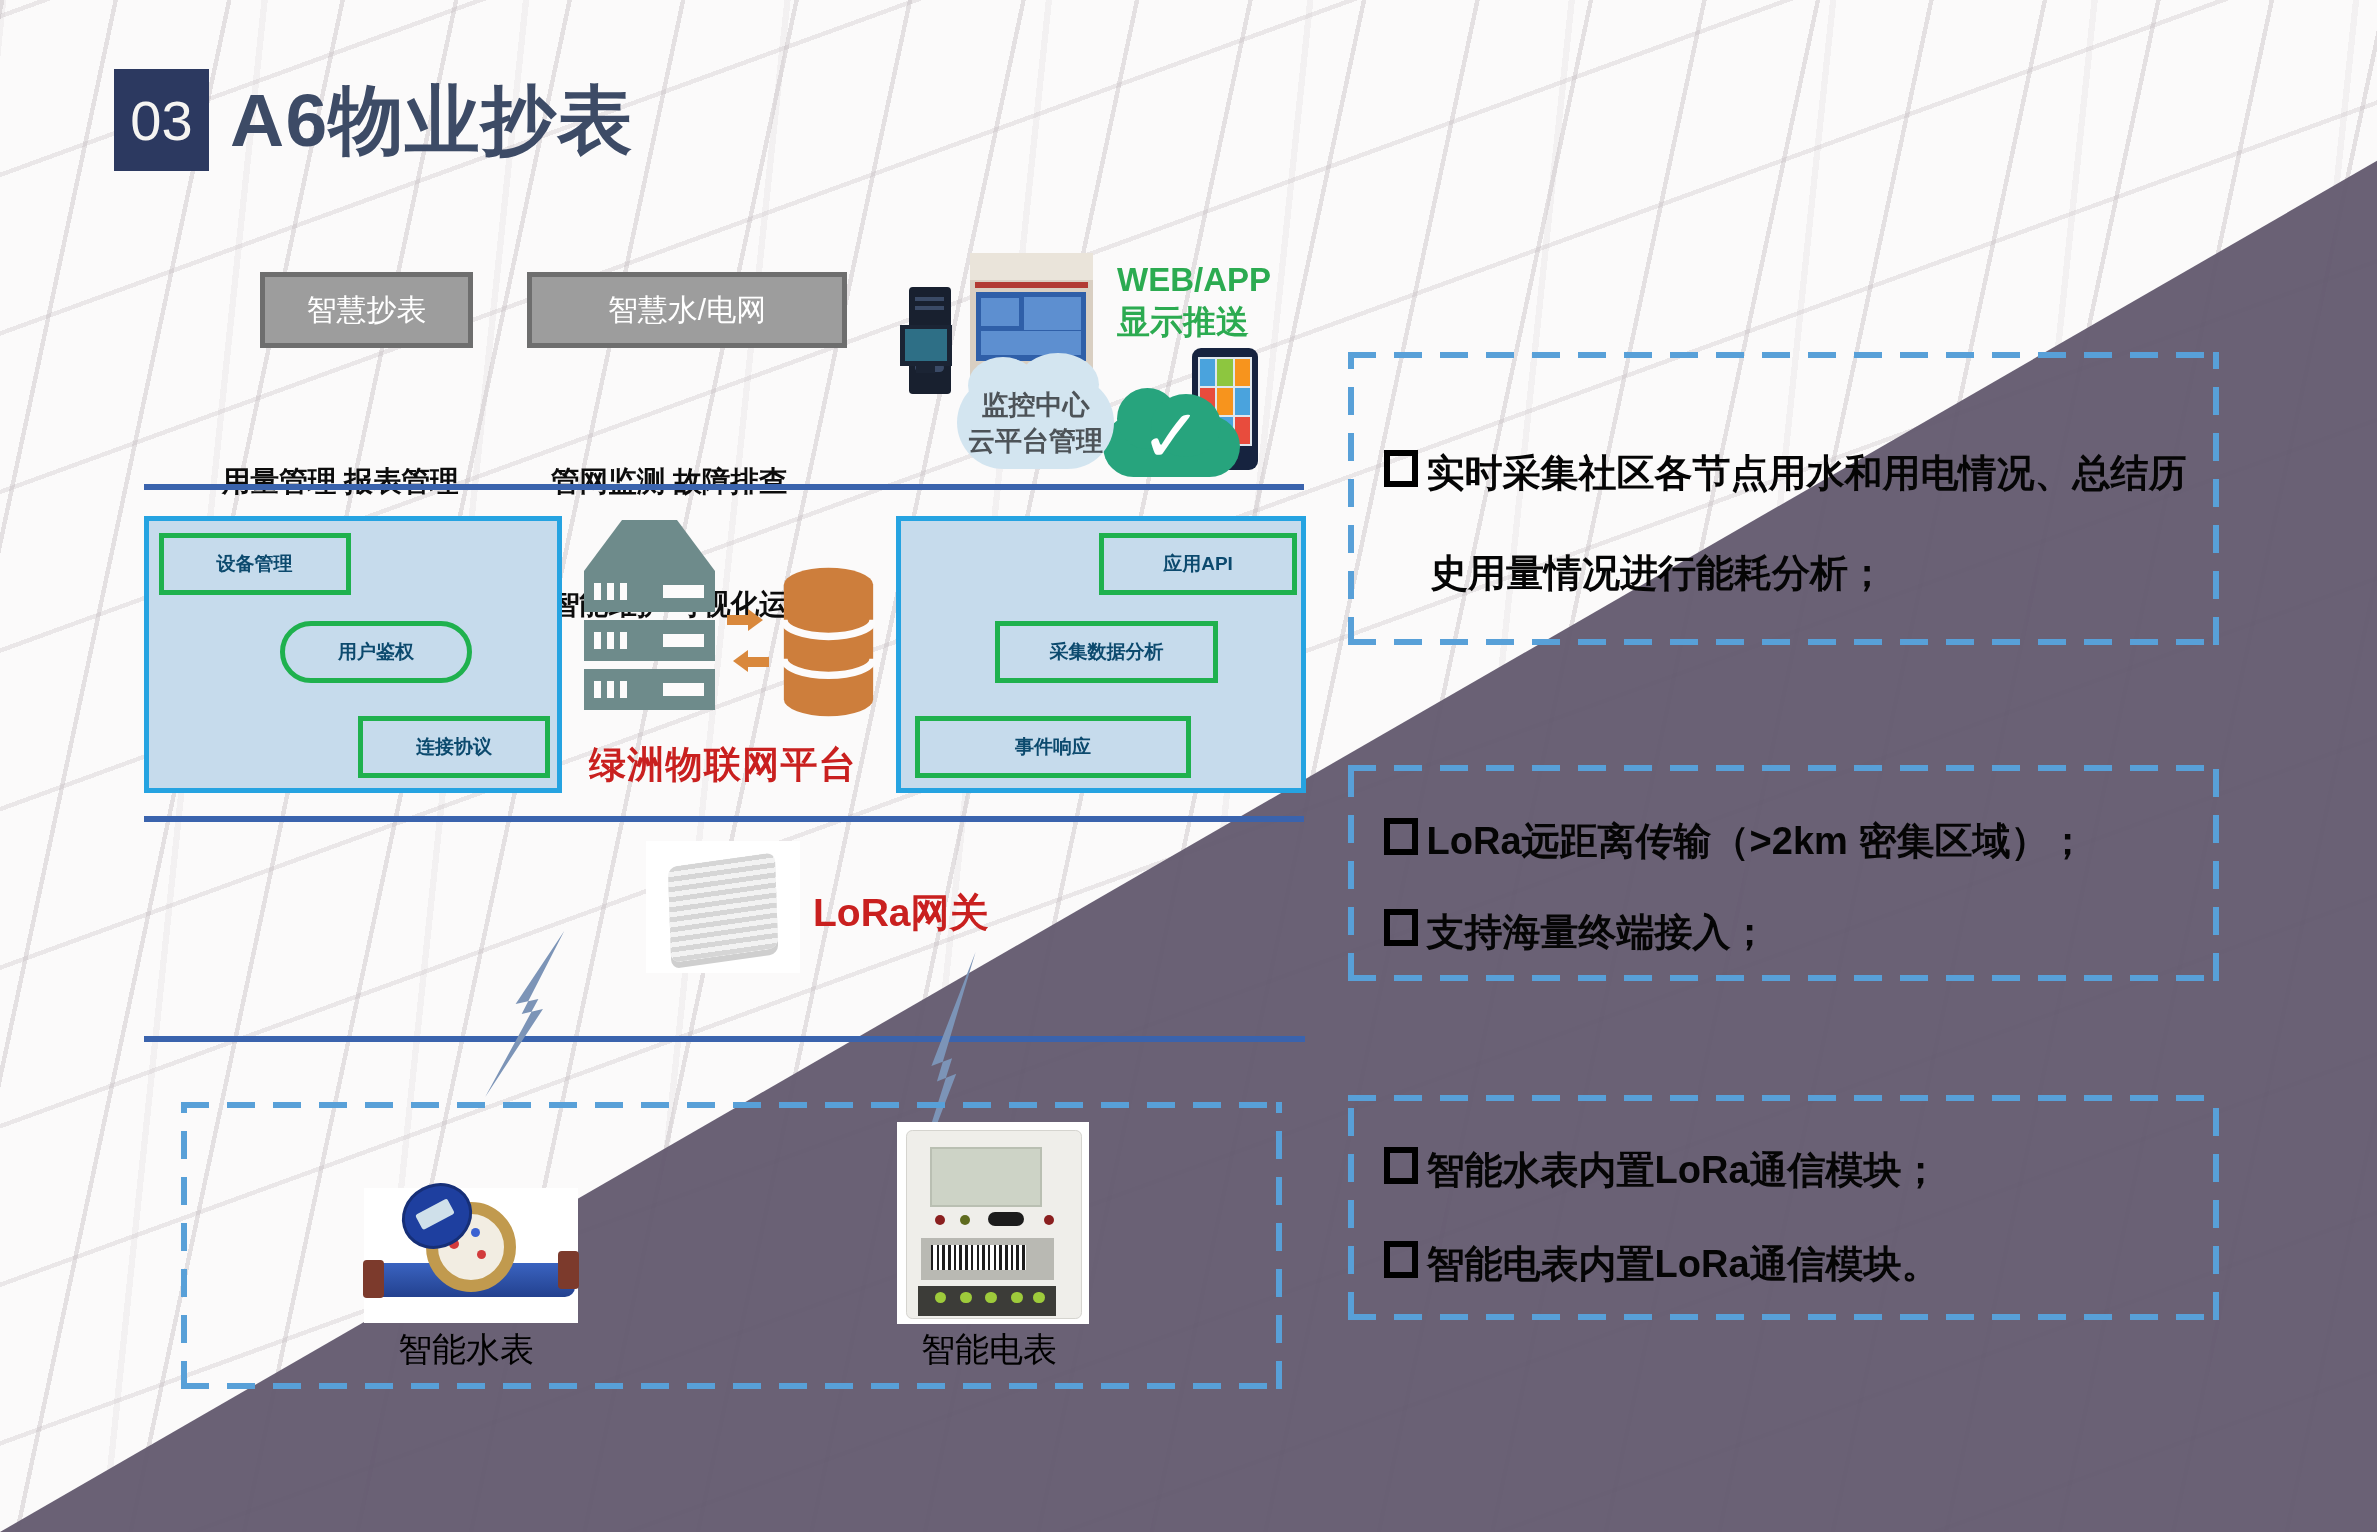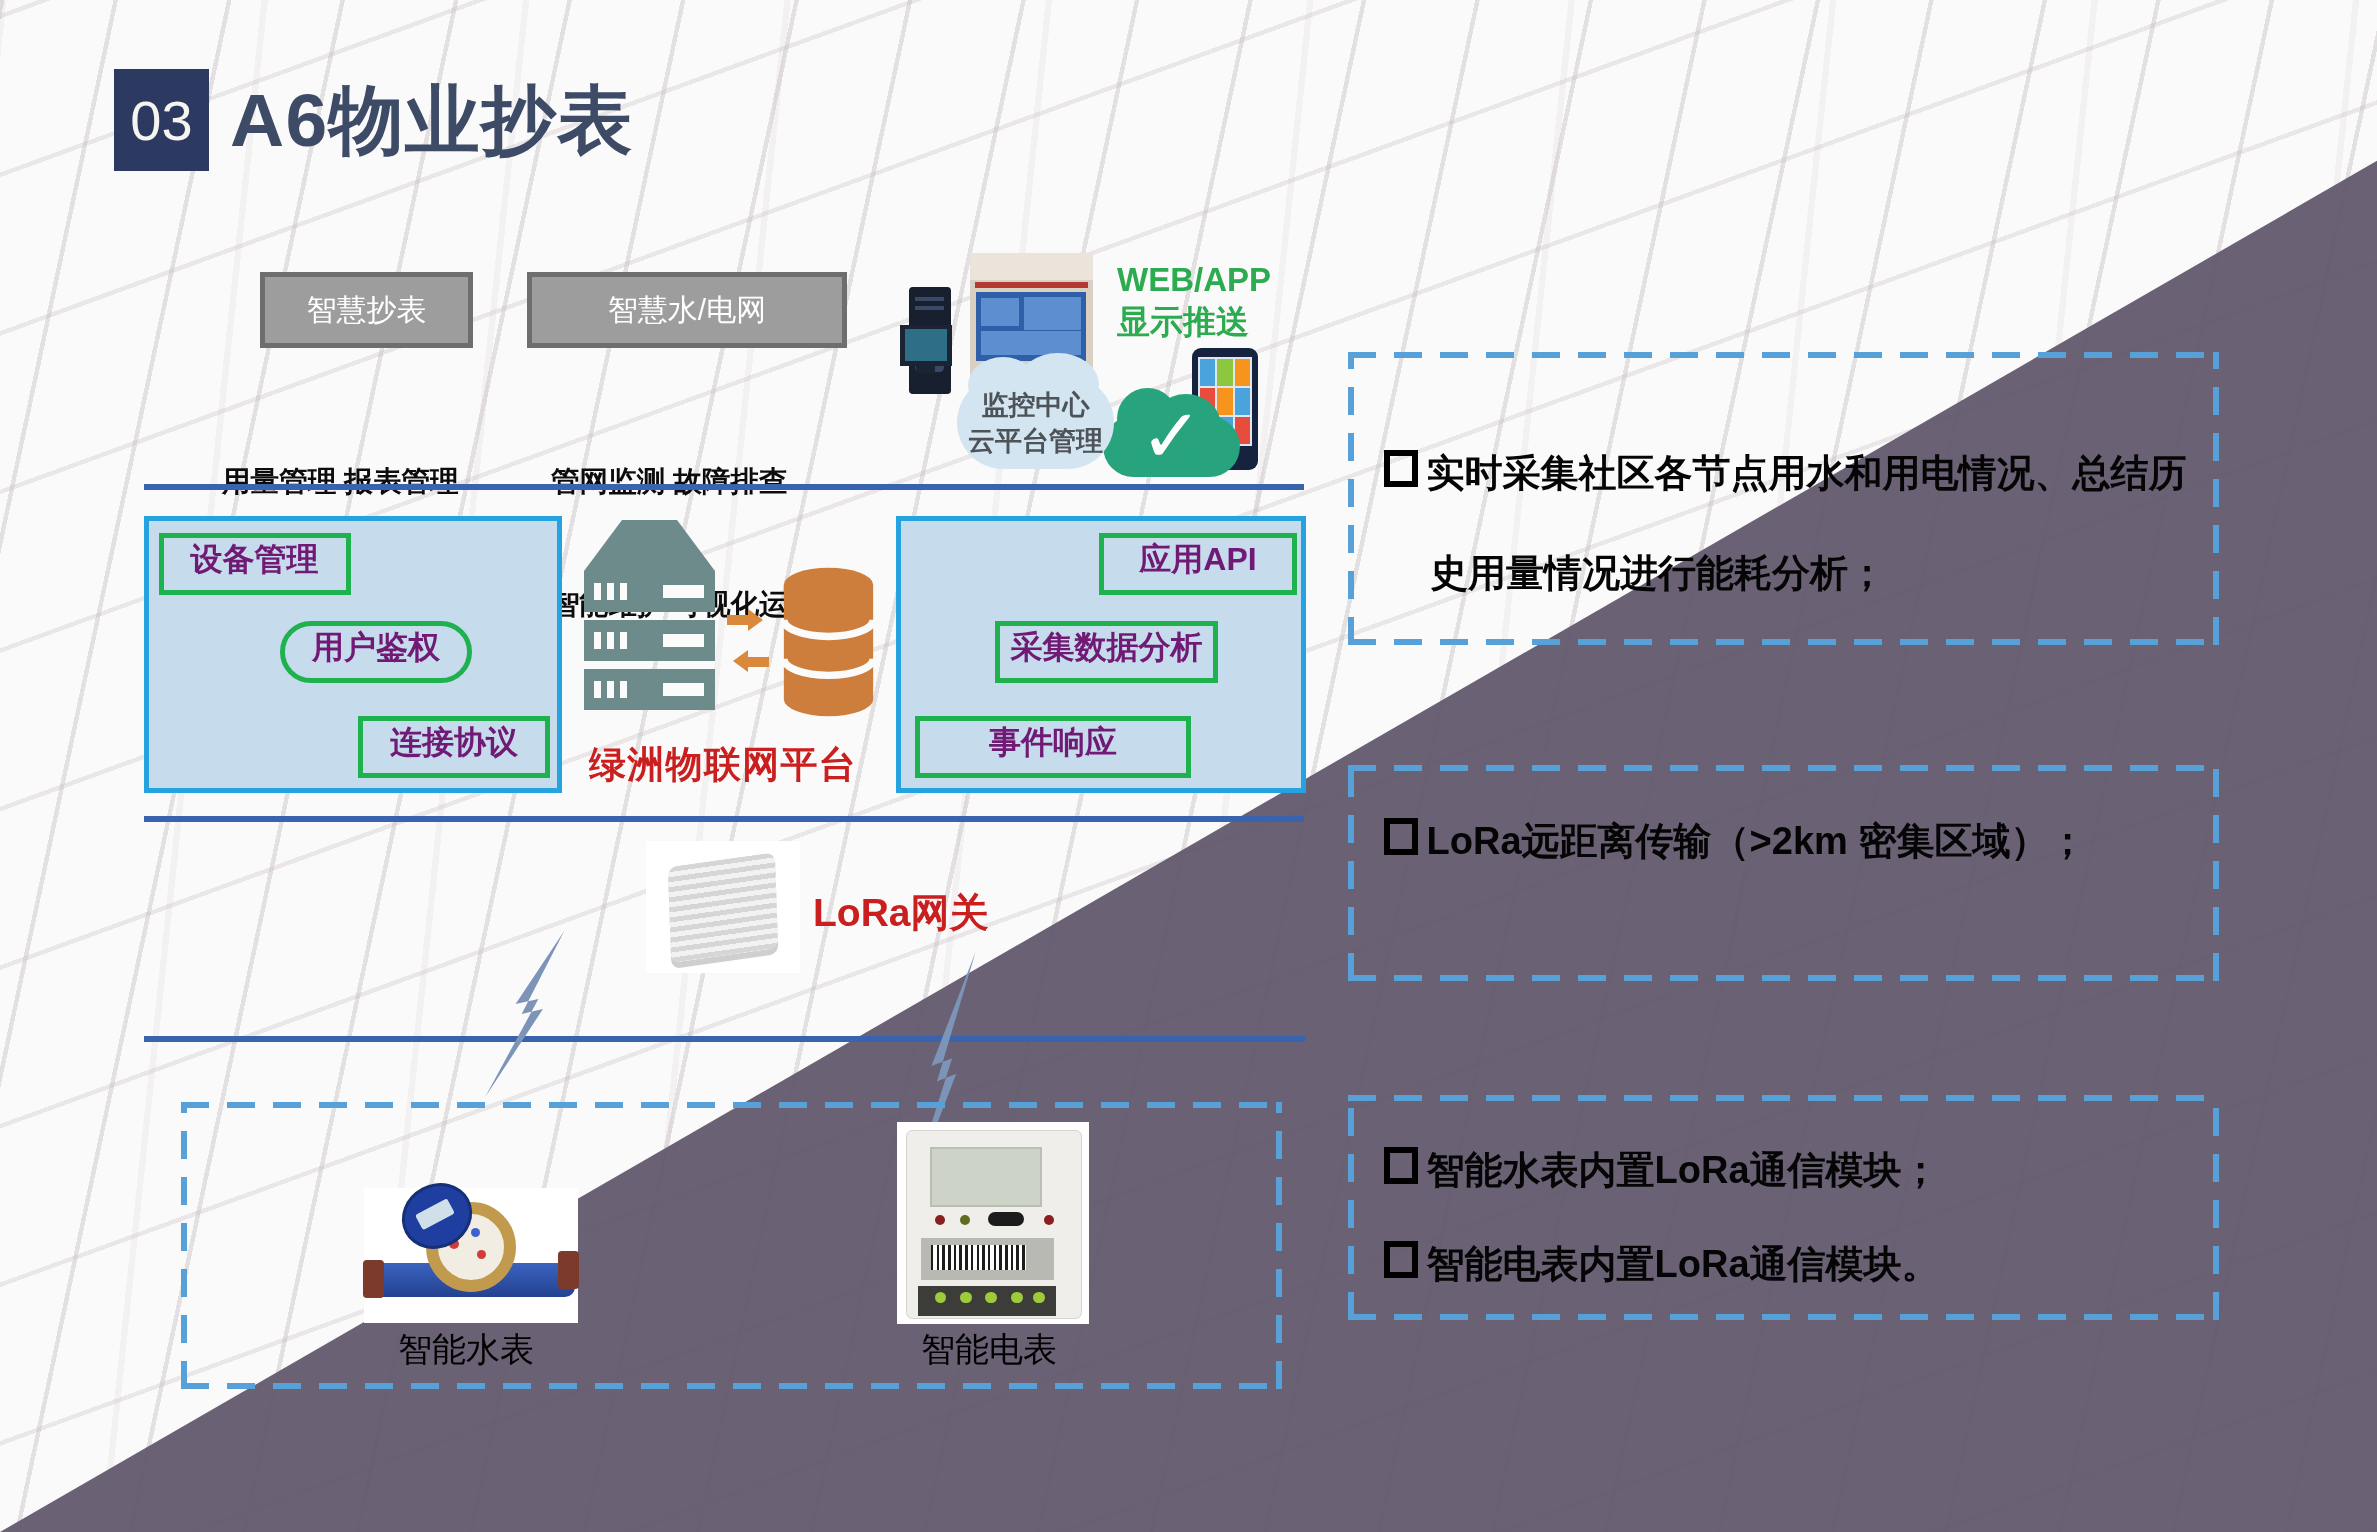--- a/index.html
+++ b/index.html
@@ -61,22 +61,22 @@
   .phone .pscr i{display:block;}
   .tealcloud{left:1103px;top:388px;width:137px;height:89px;z-index:3;}
   .tealcloud .c1{position:absolute;left:0;bottom:0;width:100%;height:61px;background:#27a47d;border-radius:38px;}
   .tealcloud .c2{position:absolute;left:14px;top:0;width:61px;height:61px;background:#27a47d;border-radius:50%;}
   .tealcloud .c3{position:absolute;right:19px;top:6.3px;width:70px;height:63px;background:#27a47d;border-radius:50%;}
   .tealcloud .chk{position:absolute;left:0;top:3.8px;width:100%;text-align:center;color:#fff;font-size:75px;font-weight:900;}
   
   .hline{background:#3a63ad;height:6.3px;z-index:2;}
   
   .pbox{background:#c6dbec;border:5.7px solid #25a3e1;box-sizing:border-box;z-index:2;}
-  .gitem{position:absolute;border:5.7px solid #1fb14e;box-sizing:border-box;display:flex;justify-content:center;
-    font-size:32px;font-weight:600;color:#701a75;}
+  .gitem{position:absolute;border:5.7px solid #1fb14e;box-sizing:border-box;display:flex;align-items:center;justify-content:center;
+    font-size:19px;font-weight:600;color:#0c4a6e;}
   
   .server{left:584px;top:520px;width:131px;height:212px;z-index:2;}
   .server .roof{width:100%;height:51px;background:#6e8b8b;clip-path:polygon(29% 0,71% 0,100% 100%,0 100%);}
   .server .bar{position:relative;width:100%;height:41px;background:#6e8b8b;margin-top:8.2px;}
   .server .bar.first{margin-top:0;}
   .server .bar i{position:absolute;top:12px;width:7px;height:17px;background:#fcfbfb;}
   .server .bar .wide{position:absolute;right:11.4px;top:14px;width:41px;height:12.7px;background:#fcfbfb;}
   
   .xfer{left:727px;top:604px;width:42px;height:74px;z-index:2;}
   .arr{position:absolute;height:10px;background:#d9883c;width:21.6px;}
@@ -320,19 +320,20 @@
   </div>
 </div>
 <div class="abs meter-label" style="left:921px;top:1327px;">智能电表</div>
 
 <div class="abs dashed note" style="left:1348px;top:352px;width:871px;height:293px;padding-top:71px;">
   <p class="hang" style="line-height:100px;"><span class="bullet"></span><span>实时采集社区各节点用水和用电情况、总结历史用量情况进行能耗分析；</span></p>
 </div>
 
 <div class="abs dashed note" style="left:1348px;top:765px;width:871px;height:216px;padding-top:47px;">
   <p style="margin-bottom:33px;"><span class="bullet"></span><span>LoRa远距离传输（&gt;2km 密集区域）；</span></p>
+  <p><span class="bullet"></span><span>支持海量终端接入；</span></p>
 </div>
 
 <div class="abs dashed note" style="left:1348px;top:1095px;width:871px;height:225px;padding-top:46px;">
   <p style="margin-bottom:36px;"><span class="bullet"></span><span>智能水表内置LoRa通信模块；</span></p>
   <p><span class="bullet"></span><span>智能电表内置LoRa通信模块。</span></p>
 </div>
 
 
 </body></html>

